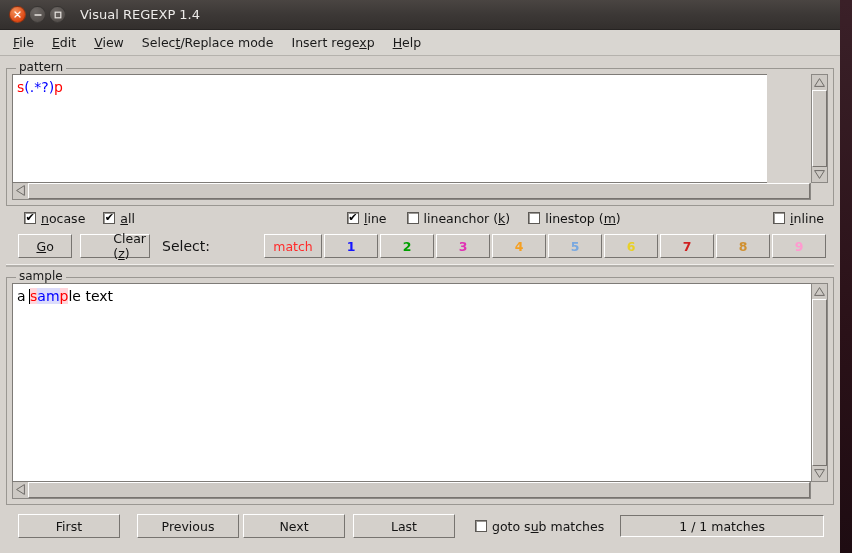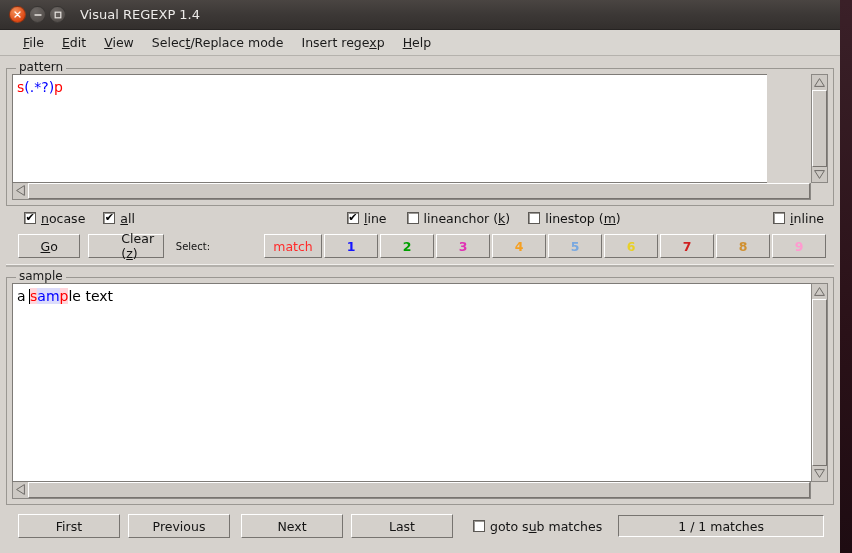--- a/index.html
+++ b/index.html
@@ -59,21 +59,21 @@
     font-size: 13px;
     font-family: "DejaVu Sans", sans-serif;
   }
   
   #menubar {
     height: 26px;
     background: #d9d6d1;
     border-bottom: 1px solid #b5b2ad;
     display: flex;
     align-items: center;
-    padding-left: 14px;
+    padding-left: 4px;
     box-sizing: border-box;
   }
   .menu-item {
     font-size: 12.5px;
     color: #1a1a1a;
     padding: 2px 9px;
     cursor: default;
     white-space: nowrap;
   }
   .u { text-decoration: underline; }
@@ -210,21 +210,21 @@
     cursor: default;
     font-family: "DejaVu Sans", sans-serif;
   }
   .btnrow {
     display: flex;
     align-items: center;
     height: 32px;
     padding: 0 6px 0 6px;
     gap: 0;
   }
-  .select-lbl { font-size: 10px; color: #131313; margin: 0 10px 0 12px; }
+  .select-lbl { font-size: 14px; color: #131313; margin: 0 10px 0 12px; }
   .numbtn { width: 54px; margin-right: 2px; font-weight: bold; }
   .matchbtn { width: 58px; margin-right: 2px; font-weight: normal; }
   
   .navrow {
     display: flex;
     align-items: center;
     padding: 0 6px;
     height: 30px;
     gap: 4px;
     justify-content: space-between;
@@ -414,22 +414,22 @@
                   <path d="M0.6 5.5 L8.4 0.6 L8.4 10.4 Z" fill="#cdc9c4" stroke="#6e6b67" stroke-width="1"></path>
                 </svg>
             </div>
             <div class="sb-thumb-h"></div>
           </div>
         </div>
       </div>
 
       <div class="navrow" style="padding-left:12px;margin-top:6px;">
         <div class="btn navbtn">First</div>
-        <div class="btn navbtn" style="margin-left:4px;">Previous</div>
-        <div class="btn navbtn" style="margin-left:7px;">Next</div>
+        <div class="btn navbtn" style="margin-left:13px;">Previous</div>
+        <div class="btn navbtn" style="margin-left:0;">Next</div>
         <div class="btn navbtn" style="margin-left:4px;">Last</div>
         <div class="chk" style="margin-left:16px;">
           <span class="chkbox"></span>
           <span class="chklabel">goto s<span class="u">u</span>b matches</span>
         </div>
         <div class="statusfield" style="margin-left:8px;margin-right:4px;">1 / 1 matches</div>
       </div>
 
     </div>
   </div>

